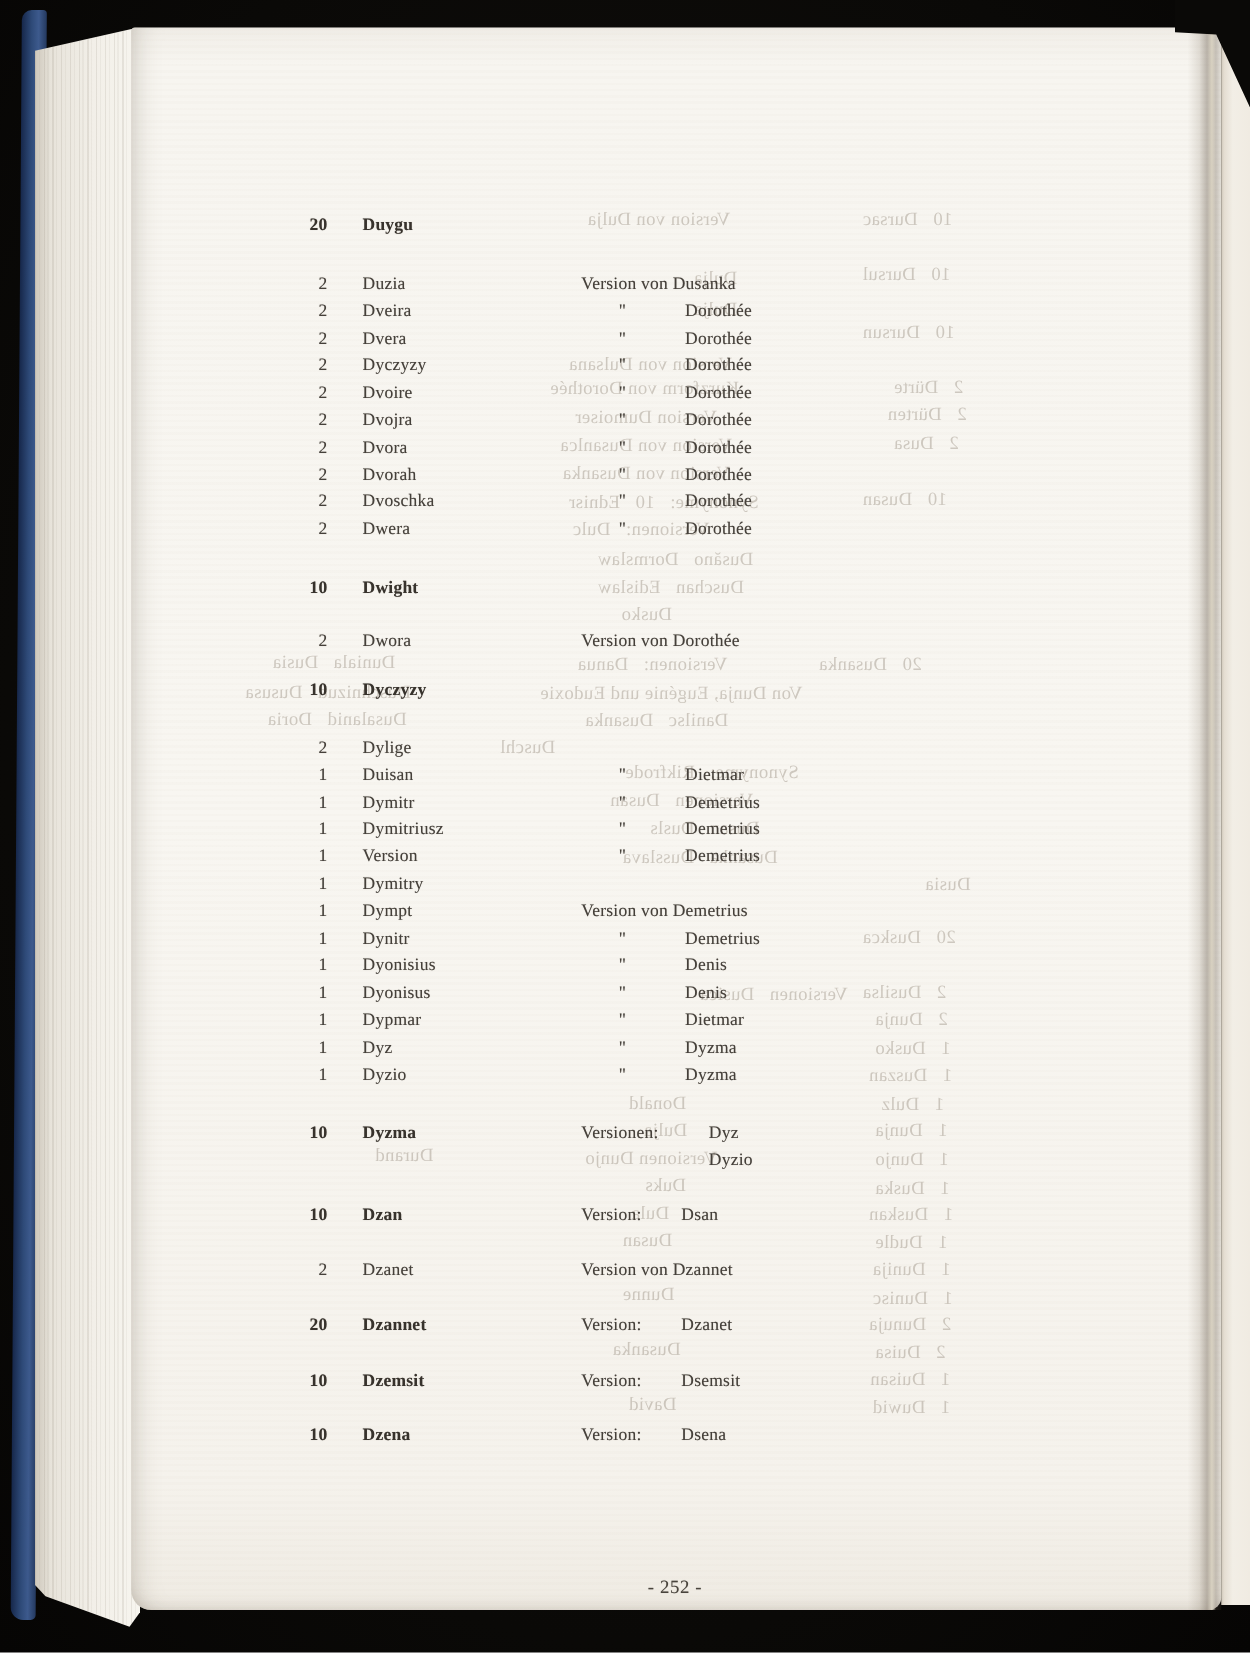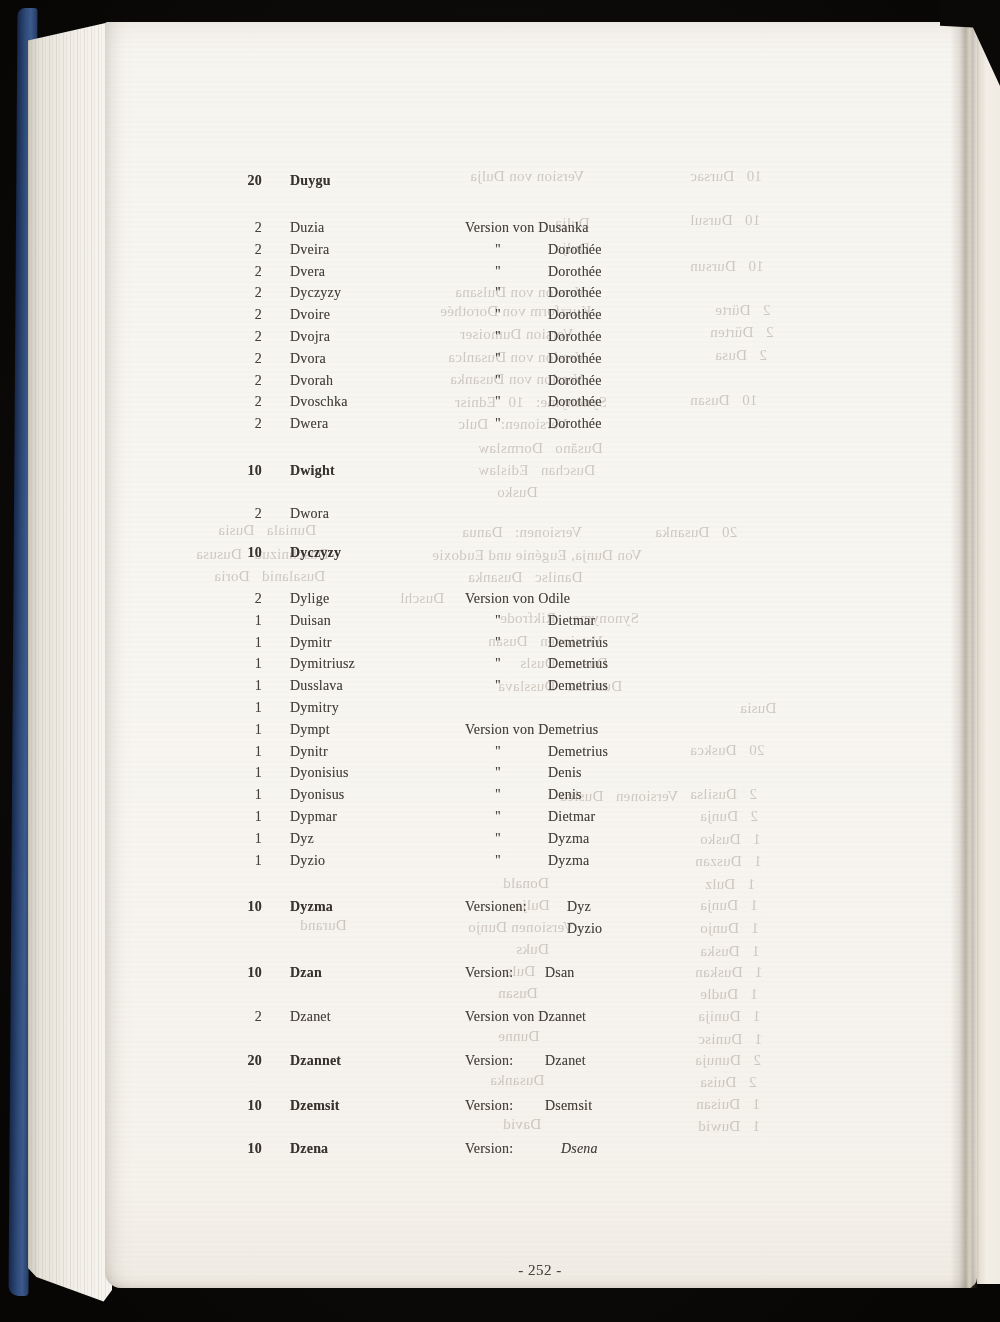--- a/index.html
+++ b/index.html
@@ -234,35 +234,35 @@
       <div class="section" style="top: 460px;">
         <div class="row bold">
           <span class="count">10</span>
           <span class="name">Dwight</span>
         </div>
       </div>
       <div class="section" style="top: 503px;">
         <div class="row">
           <span class="count">2</span>
           <span class="name">Dwora</span>
+          <span class="ver">
+            <span class="phrase">Version von Dorothée</span>
+          </span>
         </div>
       </div>
       <div class="section" style="top: 542px;">
         <div class="row bold">
           <span class="count">10</span>
           <span class="name">Dyczyzy</span>
         </div>
       </div>
       <div class="section" style="top: 588px;">
         <div class="row">
           <span class="count">2</span>
           <span class="name">Dylige</span>
-          <span class="ver">
-            <span class="phrase">Version von Odile</span>
-          </span>
         </div>
         <div class="row">
           <span class="count">1</span>
           <span class="name">Duisan</span>
           <span class="ver">
             <span class="q">"</span>
             <span class="vn">Dietmar</span>
           </span>
         </div>
         <div class="row">
@@ -276,21 +276,21 @@
         <div class="row">
           <span class="count">1</span>
           <span class="name">Dymitriusz</span>
           <span class="ver">
             <span class="q">"</span>
             <span class="vn">Demetrius</span>
           </span>
         </div>
         <div class="row">
           <span class="count">1</span>
-          <span class="name">Dusslava</span>
+          <span class="name">Version</span>
           <span class="ver">
             <span class="q">"</span>
             <span class="vn">Demetrius</span>
           </span>
         </div>
         <div class="row">
           <span class="count">1</span>
           <span class="name">Dymitry</span>
         </div>
         <div class="row">
@@ -402,20 +402,20 @@
             <span class="vval" style="left: 80px;">Dsemsit</span>
           </span>
         </div>
       </div>
       <div class="section" style="top: 1138px;">
         <div class="row bold">
           <span class="count">10</span>
           <span class="name">Dzena</span>
           <span class="ver">
             <span class="phrase">Version:</span>
-            <span class="vval" style="left: 96px; font-style: italic;">Dsena</span>
+            <span class="vval" style="left: 80px;">Dsena</span>
           </span>
         </div>
       </div>
     </div>
 
   <div class="page-number">- 252 -</div>
 </div>
 
 </body></html>

